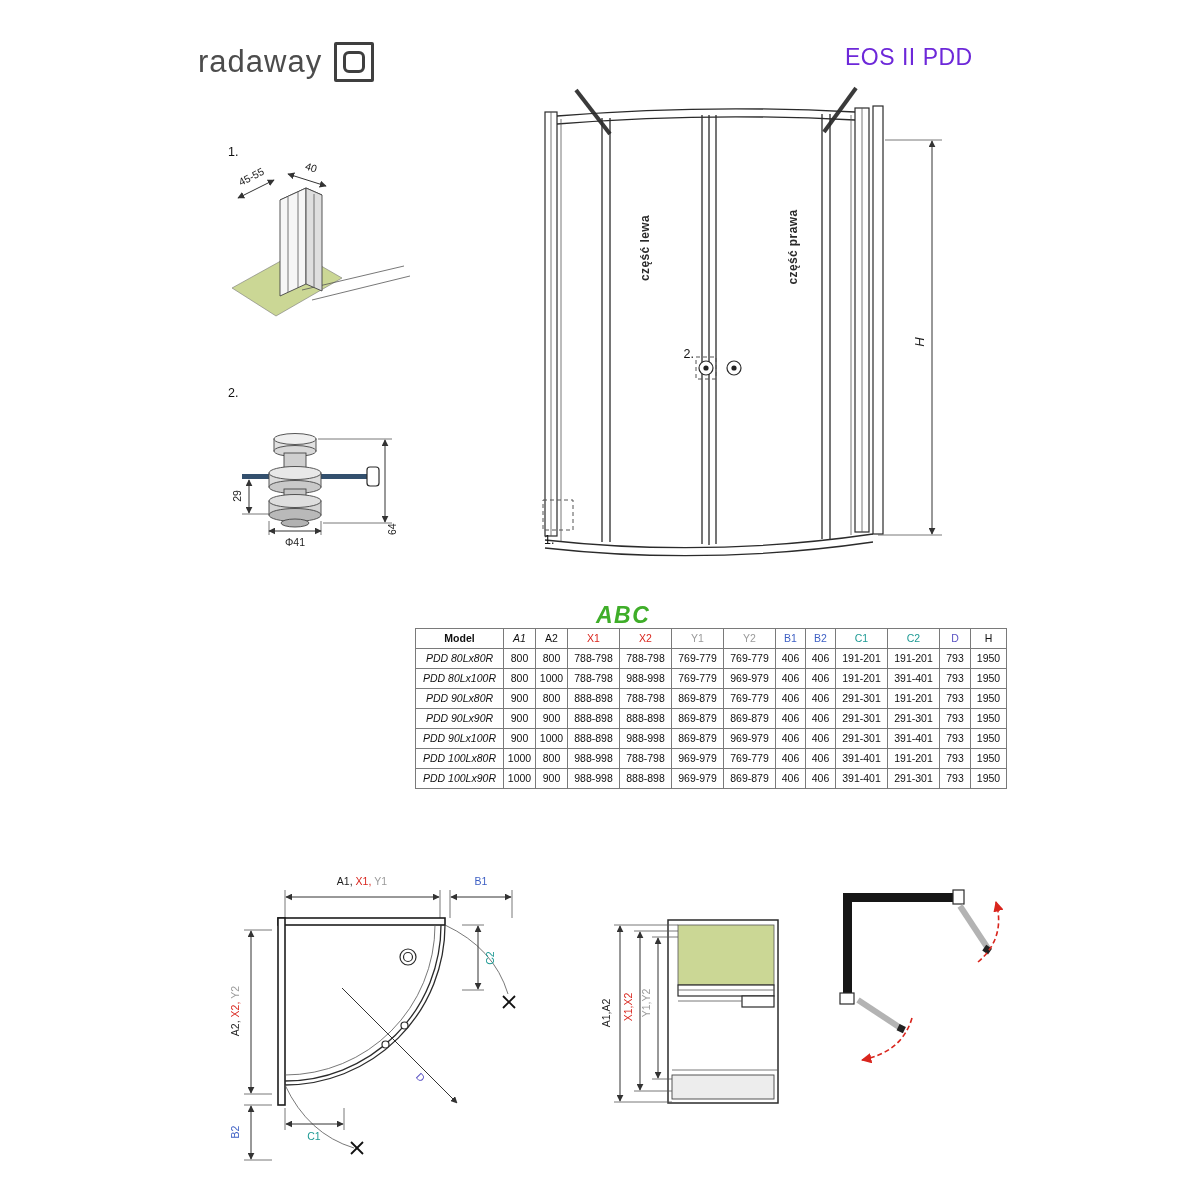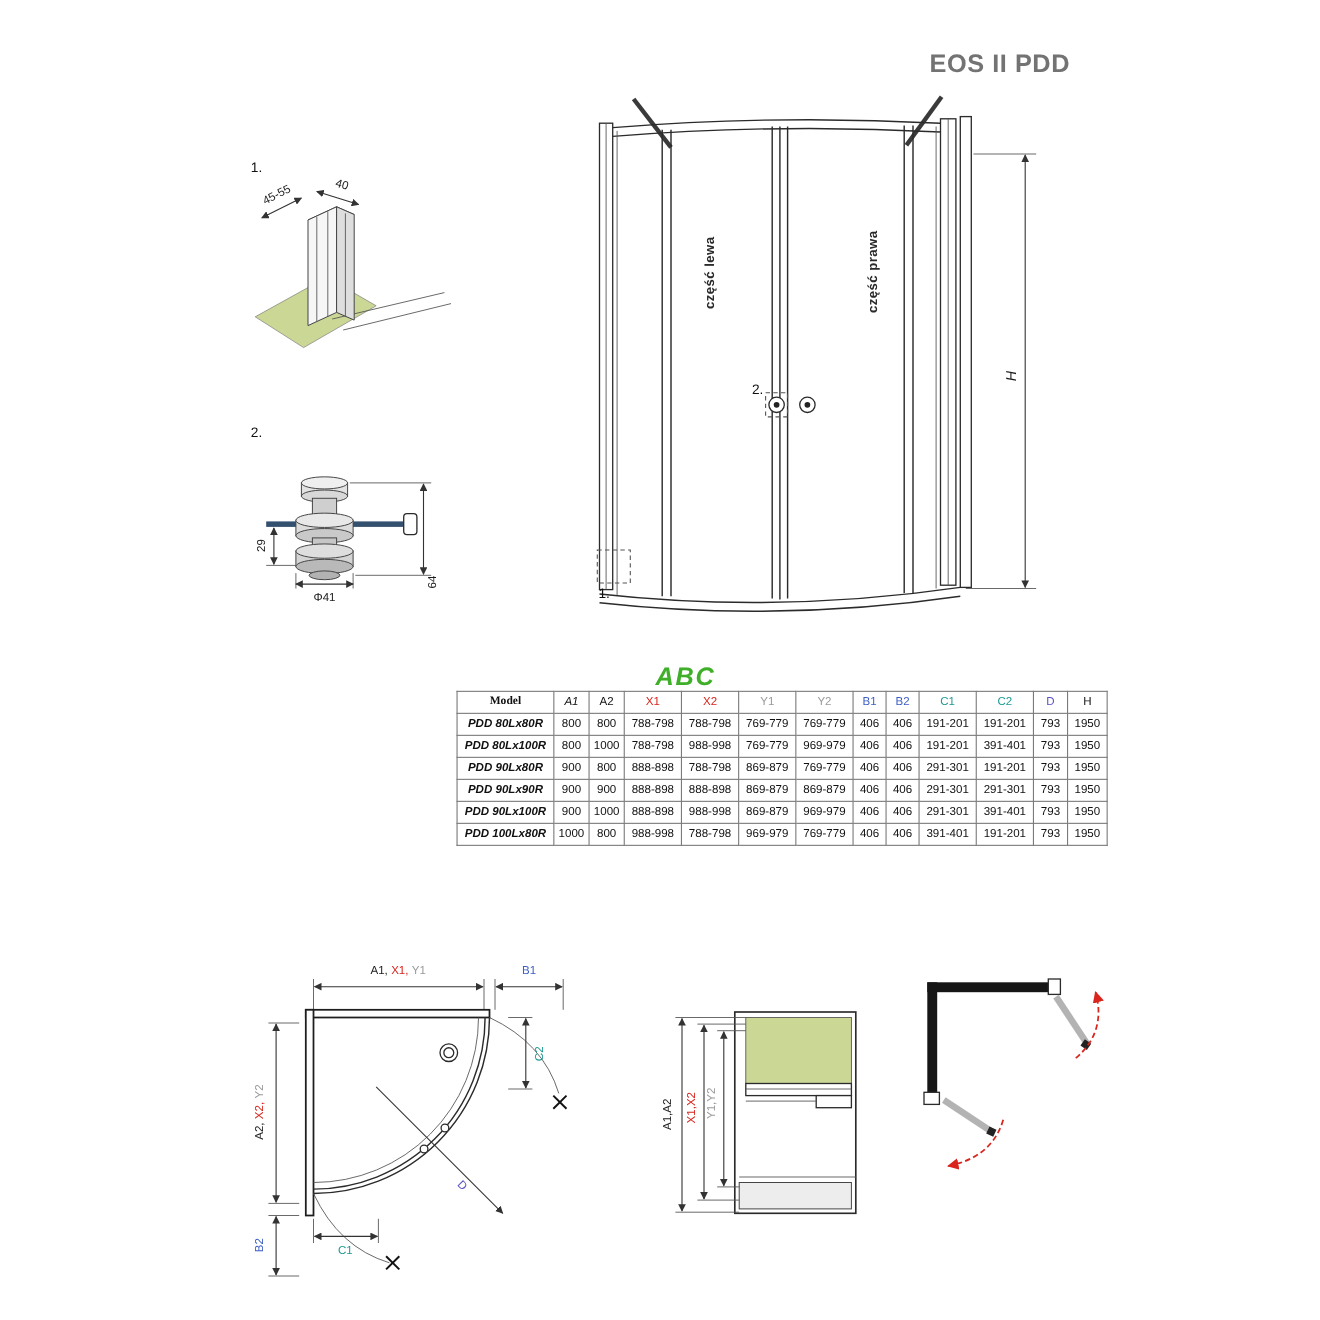--- a/index.html
+++ b/index.html
@@ -5,21 +5,21 @@
   html,body{margin:0;padding:0;background:#fff;}
   .page{position:relative;width:1200px;height:1200px;background:#fff;overflow:hidden;
         font-family:"Liberation Sans",sans-serif;color:#111;}
   .abs{position:absolute;}
 
   
   .brand{position:absolute;left:198px;top:42px;display:flex;align-items:center;gap:12px;}
   .brand-text{font-size:31px;color:#4c4c4c;letter-spacing:1px;font-weight:400;}
   .logo-box{width:34px;height:34px;border:3px solid #3f3f3f;border-radius:2px;position:relative;}
   .logo-box-inner{position:absolute;left:6px;top:6px;width:16px;height:16px;border:3px solid #3f3f3f;border-radius:6px;}
-  .doc-title{position:absolute;left:845px;top:44px;font-size:23px;font-weight:700;color:#737373;letter-spacing:.5px;}
+  .doc-title{position:absolute;left:845px;top:44px;font-size:23px;font-weight:400;color:#6d28d9;letter-spacing:.5px;}
 
   
   .watermark{position:absolute;left:596px;top:602px;font-size:23px;font-weight:700;
              color:var(--c-watermark,#3fae29);letter-spacing:1.5px;font-style:italic;}
 
   
   svg text{font-family:"Liberation Sans",sans-serif;font-size:10.5px;fill:#1c1c1c;}
   .ln{stroke:#2b2b2b;stroke-width:1.3;fill:none;}
   .thin{stroke:#555;stroke-width:.8;fill:none;}
   .dim{stroke:#333;stroke-width:1;fill:none;}
@@ -45,40 +45,46 @@
   .c-gray{fill:var(--c-gray,#9a9a9a);color:var(--c-gray,#9a9a9a);}
   .c-blue{fill:var(--c-blue,#3d5fc4);color:var(--c-blue,#3d5fc4);}
   .c-teal{fill:var(--c-teal,#1e9a94);color:var(--c-teal,#1e9a94);}
   .c-violet{fill:var(--c-violet,#5a52c3);color:var(--c-violet,#5a52c3);}
 
   
   .spec-table{position:absolute;left:415px;top:628px;border-collapse:collapse;table-layout:fixed;
               font-size:10.5px;color:#101010;background:#fff;}
   .spec-table th,.spec-table td{border:1px solid #7a7a7a;padding:2px 1px;text-align:center;
               height:15px;line-height:1.15;white-space:nowrap;overflow:hidden;font-weight:400;}
-  .spec-table th:first-child{font-weight:700;font-family:Liberation Serif, serif;}
-  .spec-table td.model-cell{font-weight:700;font-style:italic;margin-left:13px;}
+  .spec-table th:first-child{font-weight:700;}
+  .spec-table td.model-cell{font-weight:400;font-style:italic;margin-left:13px;}
   col.w-model{width:88px;} col.w-s{width:32px;} col.w-m{width:52px;} col.w-xs{width:30px;} col.w-d{width:31px;} col.w-h{width:36px;}
 </style>
 </head>
 <body>
 
 <div class="page">
 
   <svg width="0" height="0" style="position:absolute" aria-hidden="true">
     <defs>
       <marker id="ah" viewBox="0 0 10 10" refX="9" refY="5" markerWidth="7" markerHeight="7" orient="auto-start-reverse">
         <path d="M0 0 L10 5 L0 10 z" class="inkfill"></path>
       </marker>
       <marker id="ahr" viewBox="0 0 10 10" refX="9" refY="5" markerWidth="6.5" markerHeight="6.5" orient="auto-start-reverse">
         <path d="M0 0 L10 5 L0 10 z" class="redfill"></path>
       </marker>
     </defs>
   </svg>
 
+  <div class="brand">
+    <span class="brand-text">radaway</span>
+    <span class="logo-box">
+        <span class="logo-box-inner"></span>
+      </span>
+  </div>
   <div class="doc-title">EOS II PDD</div>
 
   <svg class="abs" style="left:222px;top:138px" width="195" height="200" viewBox="0 0 195 200">
     <text x="6" y="18" class="callout">1.</text>
     <polygon points="10,150 75,114 120,140 54,178" class="floor"></polygon>
     <line x1="80" y1="152" x2="182" y2="128" class="thin"></line>
     <line x1="90" y1="162" x2="188" y2="138" class="thin"></line>
     <polygon points="58,62 84,50 100,57 74,69" fill="#ececec" class="edge"></polygon>
     <polygon points="58,62 58,158 84,146 84,50" fill="#f6f6f6" class="edge"></polygon>
     <polygon points="84,50 100,57 100,153 84,146" fill="#dedede" class="edge"></polygon>
@@ -277,20 +283,35 @@
           <td>1000</td>
           <td>800</td>
           <td>988-998</td>
           <td>788-798</td>
           <td>969-979</td>
           <td>769-779</td>
           <td>406</td>
           <td>406</td>
           <td>391-401</td>
           <td>191-201</td>
+          <td>793</td>
+          <td>1950</td>
+        </tr>
+        <tr>
+          <td class="model-cell">PDD 100Lx90R</td>
+          <td>1000</td>
+          <td>900</td>
+          <td>988-998</td>
+          <td>888-898</td>
+          <td>969-979</td>
+          <td>869-879</td>
+          <td>406</td>
+          <td>406</td>
+          <td>391-401</td>
+          <td>291-301</td>
           <td>793</td>
           <td>1950</td>
         </tr>
       </tbody>
   </table>
 
   <svg class="abs" style="left:222px;top:868px" width="300" height="300" viewBox="0 0 300 300">
     <line x1="63" y1="50" x2="63" y2="22" class="thin"></line>
     <line x1="218" y1="50" x2="218" y2="22" class="thin"></line>
     <line x1="64" y1="29" x2="217" y2="29" class="dim" marker-start="url(#ah)" marker-end="url(#ah)"></line>

